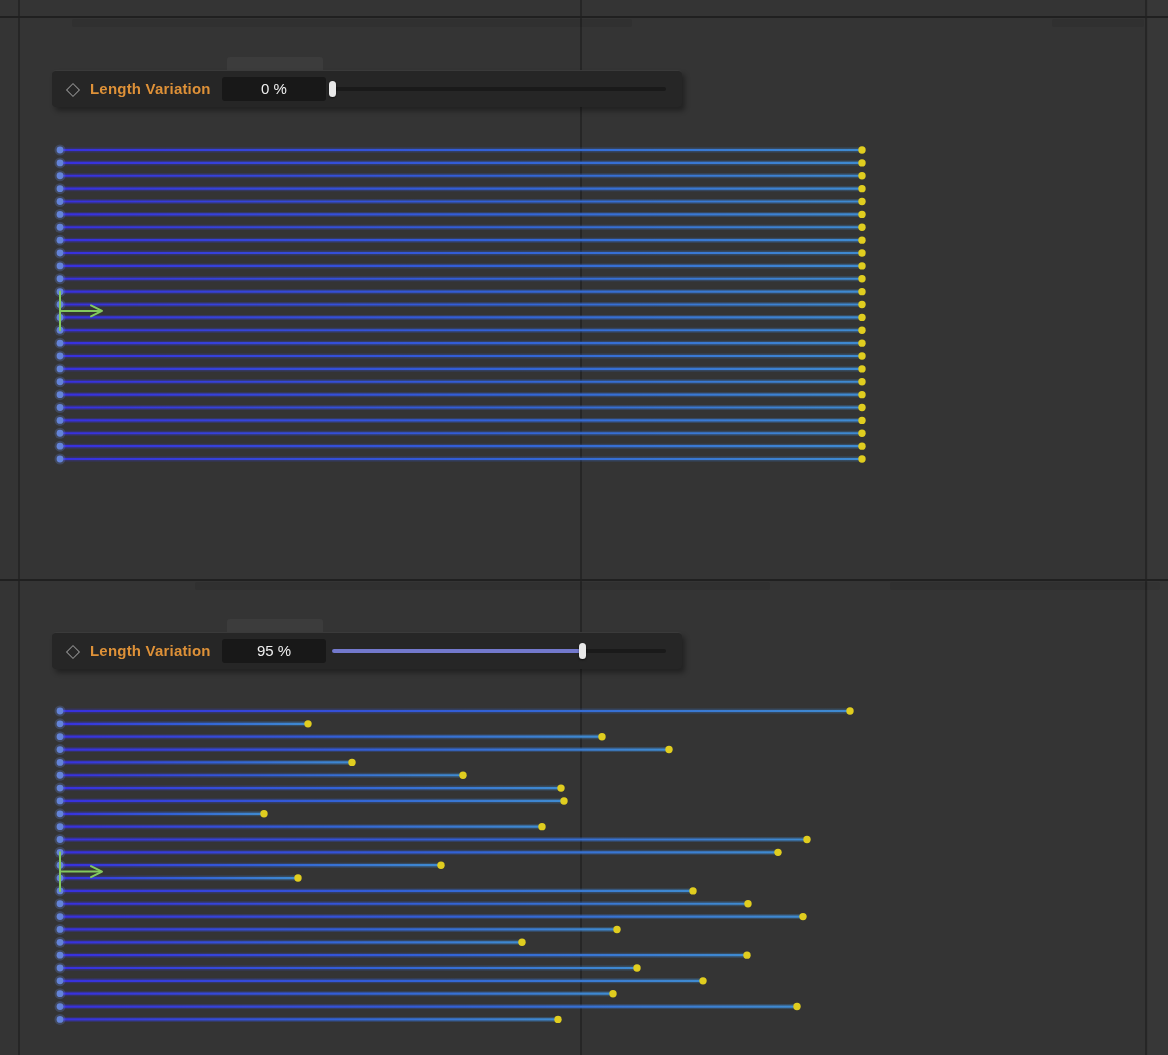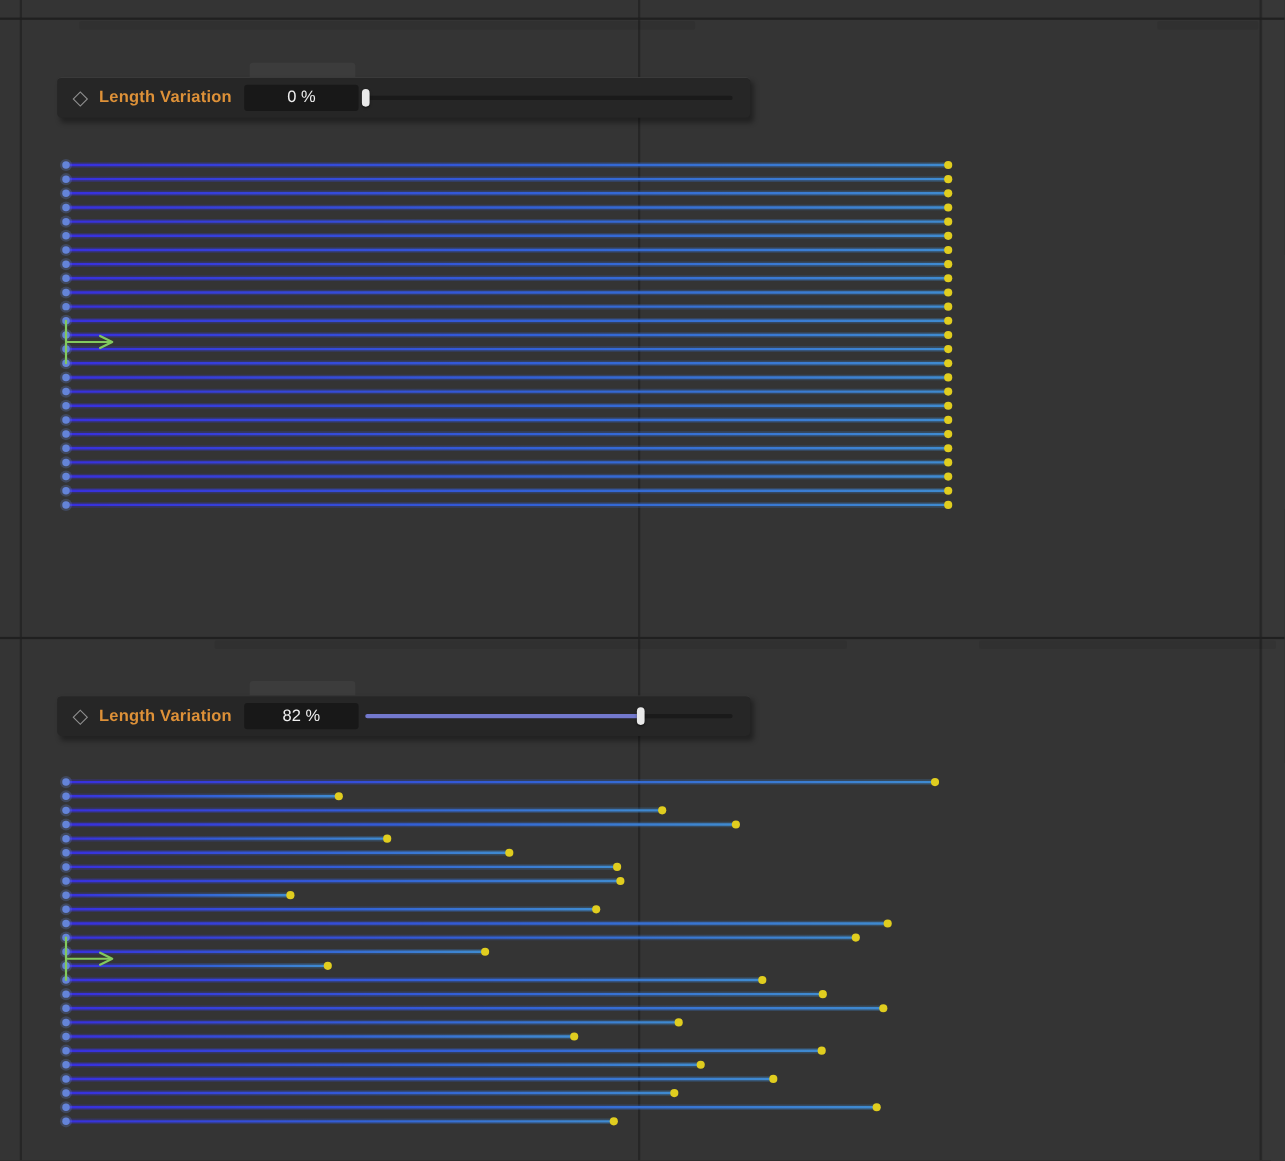--- a/index.html
+++ b/index.html
@@ -609,21 +609,21 @@
     <div class="slider">
       <div class="track"></div>
       <div class="fill" style="width: 0px;"></div>
       <div class="handle" style="left: -3.5px;"></div>
     </div>
   </div>
 
   <div class="ctrl-panel p1">
     <span class="diamond"></span>
     <span class="ctrl-label">Length Variation</span>
-    <div class="value-box">82 %</div>
+    <div class="value-box">95 %</div>
     <div class="slider">
       <div class="track"></div>
       <div class="fill" style="width: 250.5px;"></div>
       <div class="handle" style="left: 247px;"></div>
     </div>
   </div>
 
 </div>
 
 </body></html>

